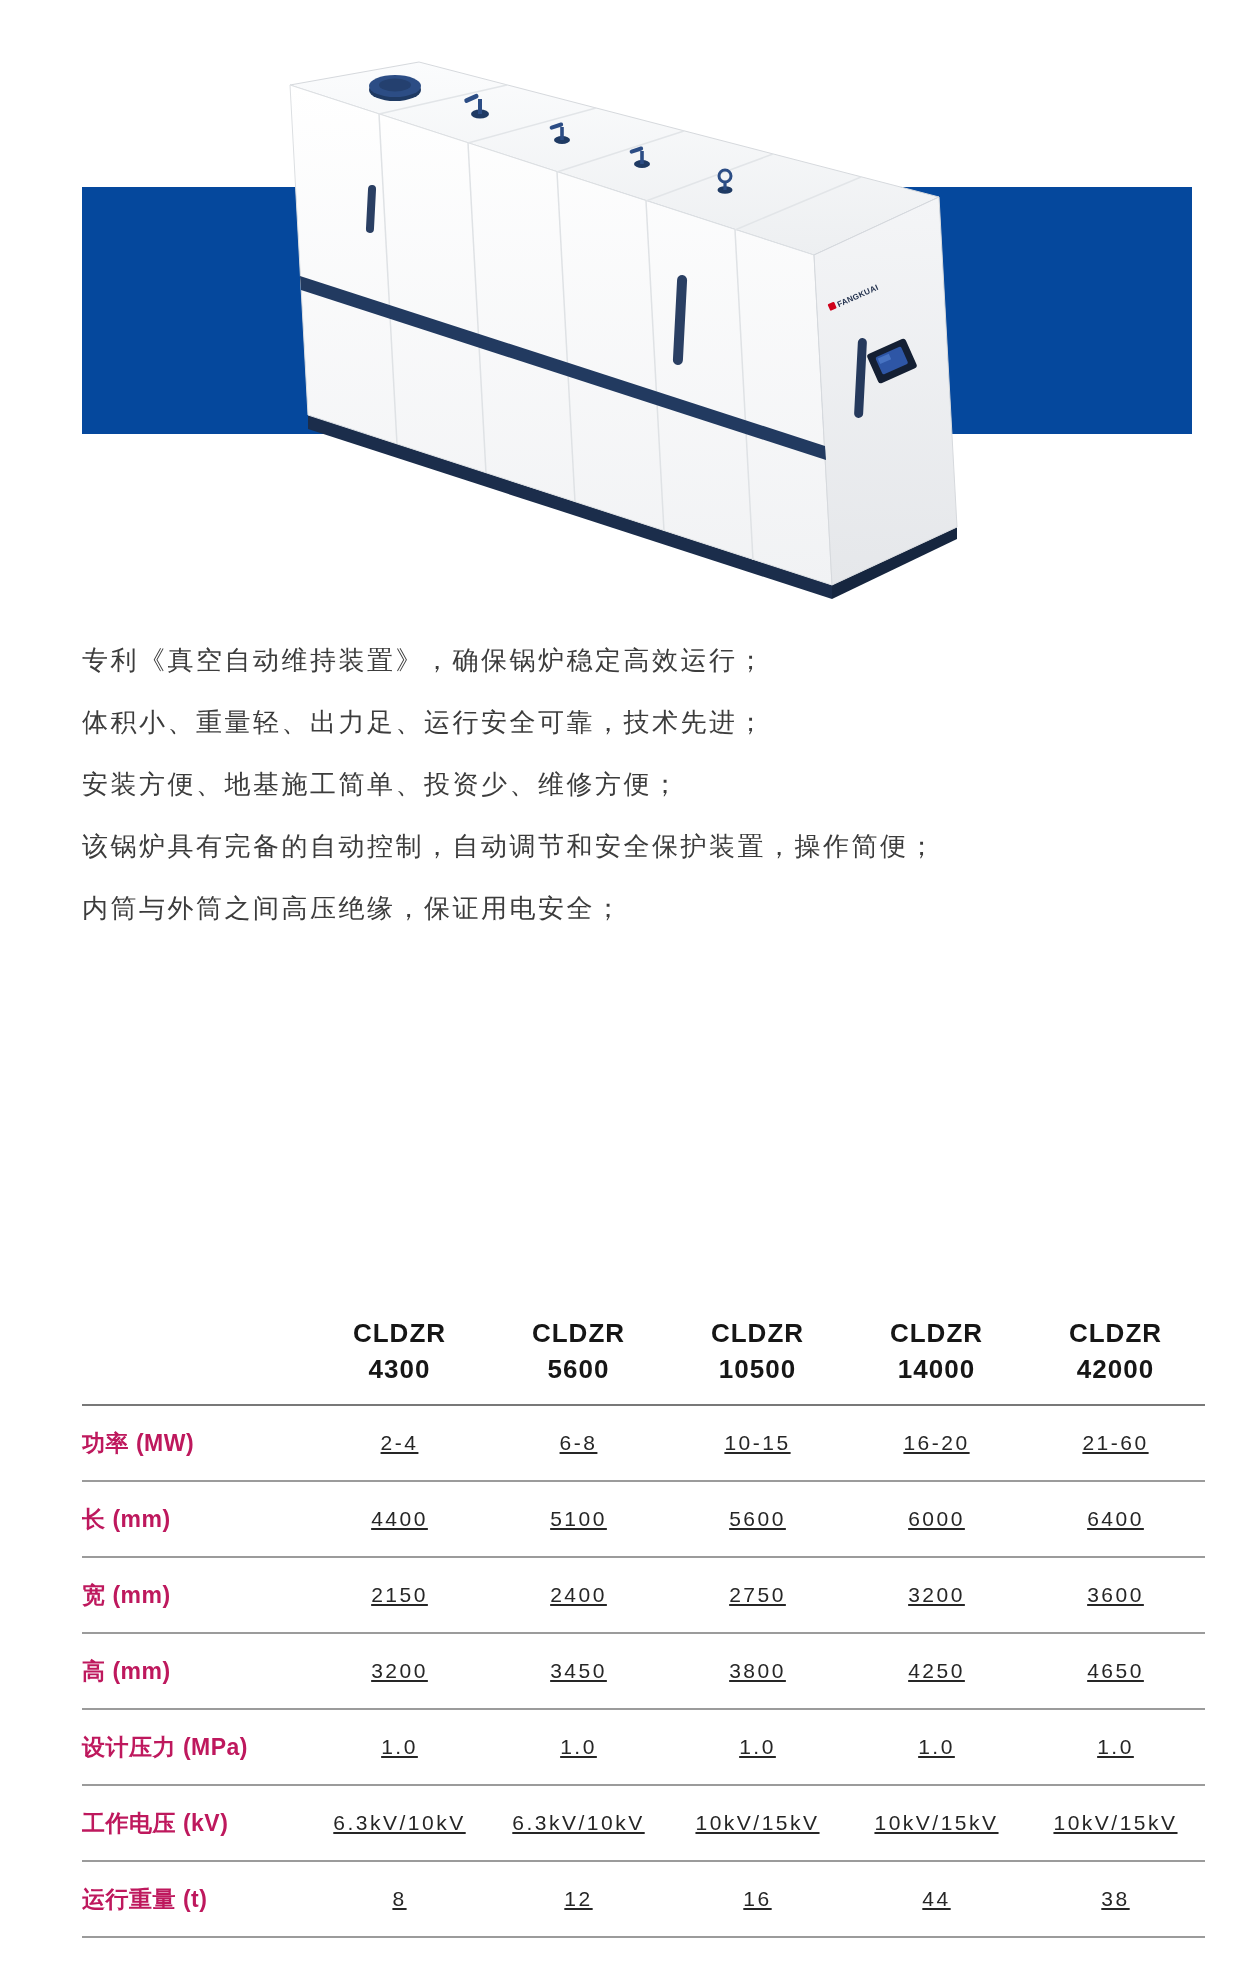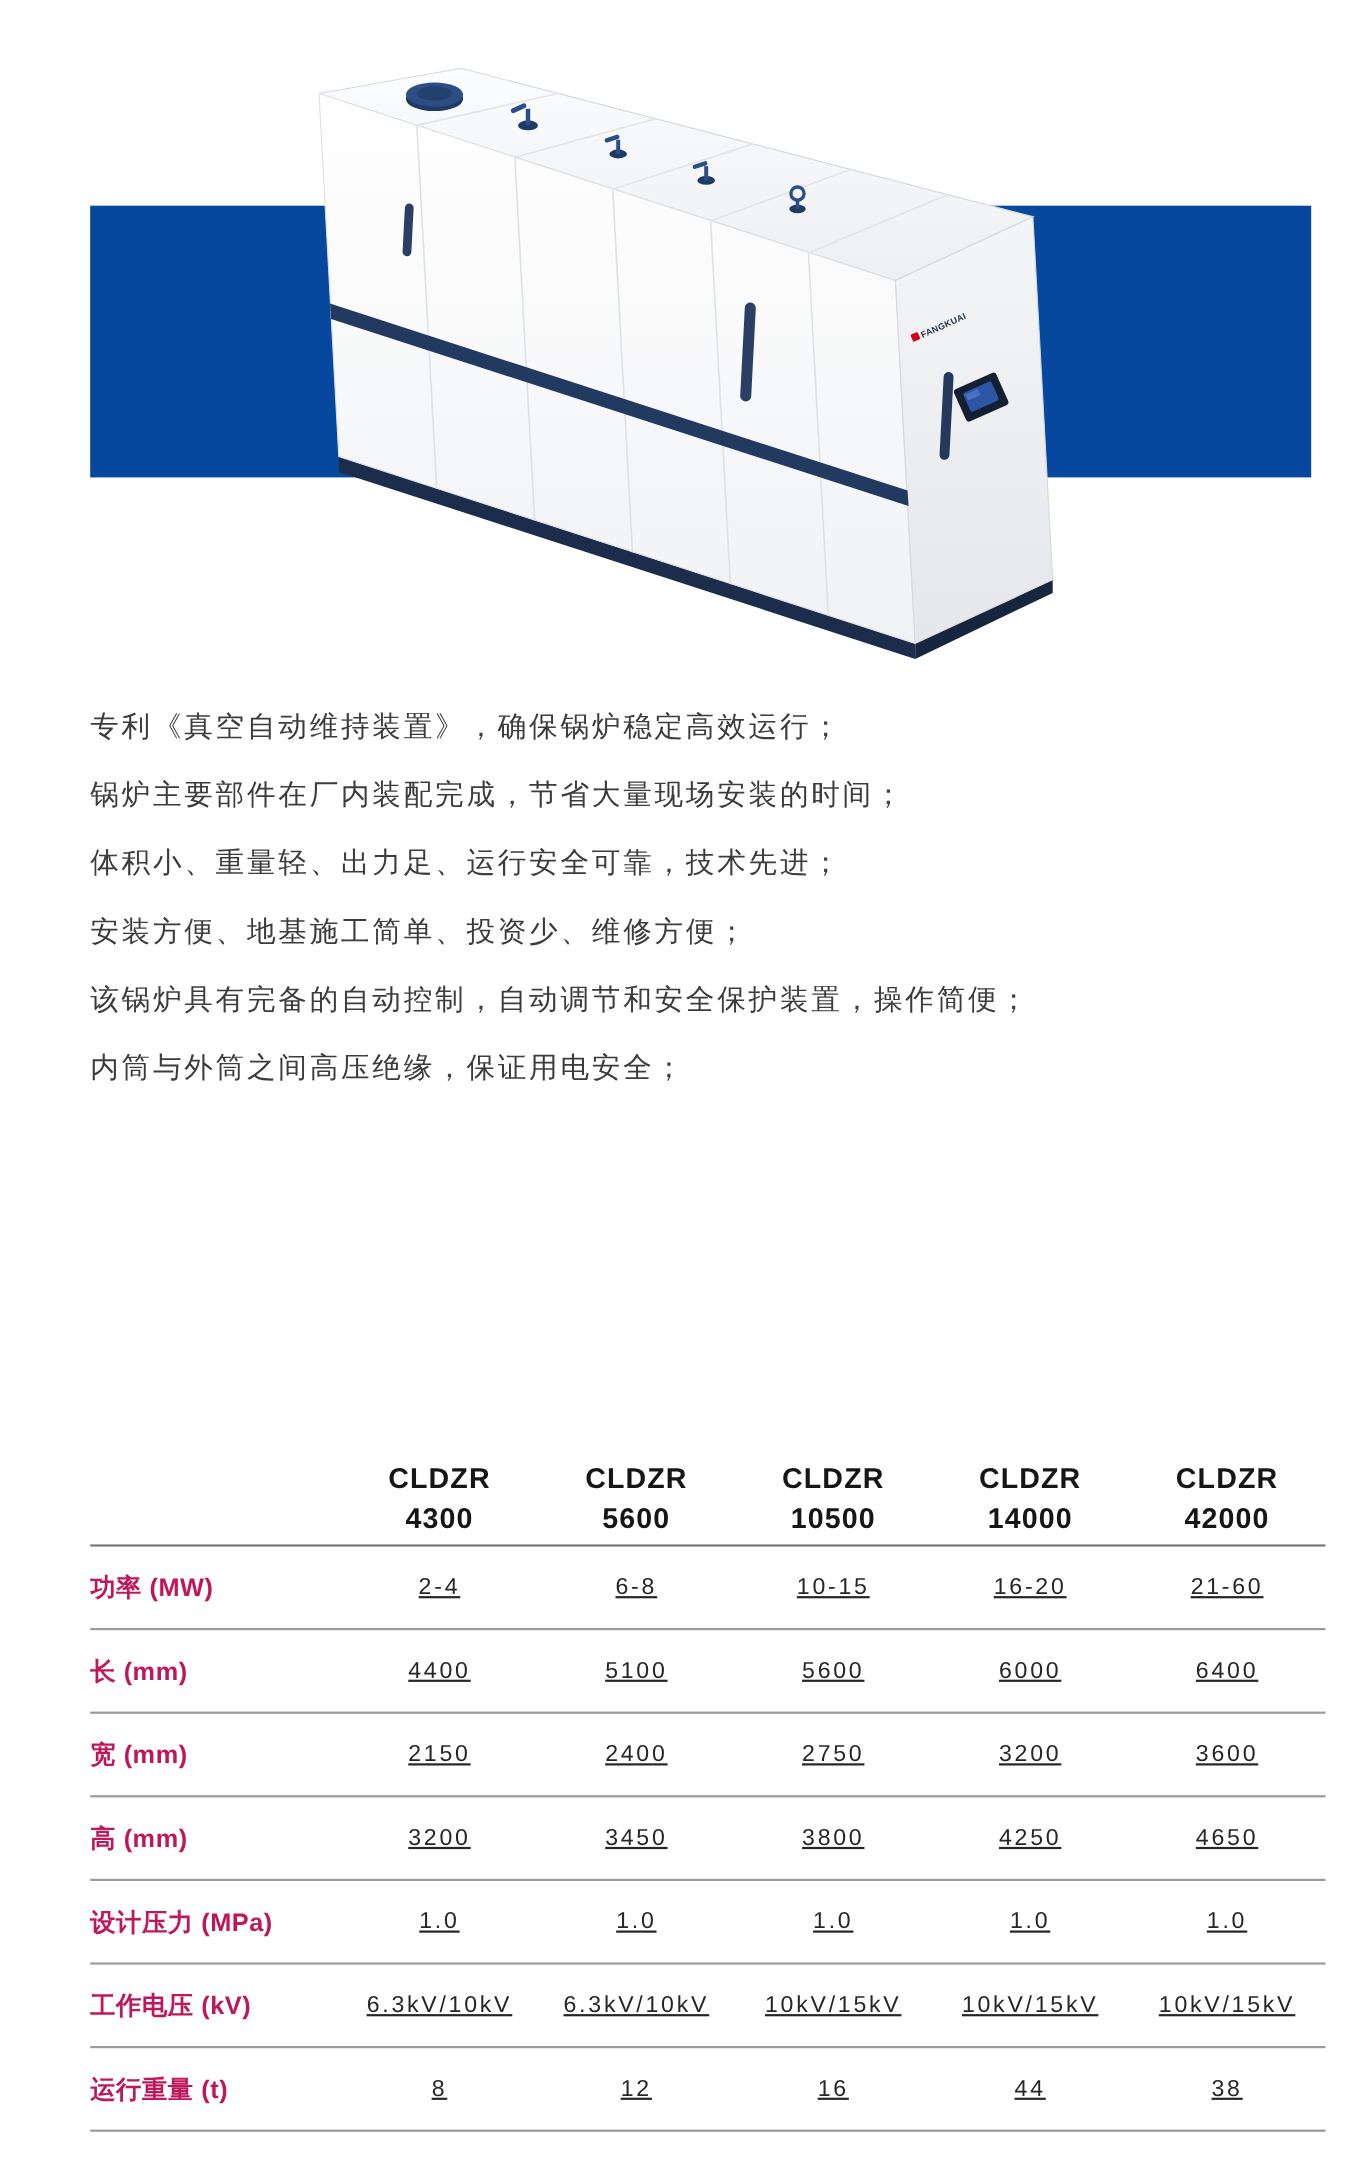--- a/index.html
+++ b/index.html
@@ -56,21 +56,21 @@
     height: 96px;
     align-items: end;
     border-bottom: 2px solid #787878;
   }
   .model {
     text-align: center;
     font-weight: bold;
     font-size: 26px;
     line-height: 36px;
     letter-spacing: 1px;
-    padding-bottom: 6px;
+    padding-bottom: 17px;
     color: #161616;
   }
   .rlabel {
     font-weight: bold;
     font-size: 23px;
     letter-spacing: 0.5px;
     color: #be185d;
     white-space: nowrap;
   }
   .val {
@@ -164,21 +164,20 @@
   </g>
   <g transform="translate(455,142)">
     <ellipse rx="7.5" ry="3.8" fill="#1f3a63"></ellipse>
     <rect x="-1.6" y="-9" width="3.2" height="9" fill="#2c4d85"></rect>
     <circle cy="-14" r="6" fill="none" stroke="#2c4d85" stroke-width="3"></circle>
   </g>
 </svg>
 
 <div class="features">
   <div class="feature-line">专利《真空自动维持装置》，确保锅炉稳定高效运行；</div>
-  <div class="feature-line">锅炉主要部件在厂内装配完成，节省大量现场安装的时间；</div>
   <div class="feature-line">体积小、重量轻、出力足、运行安全可靠，技术先进；</div>
   <div class="feature-line">安装方便、地基施工简单、投资少、维修方便；</div>
   <div class="feature-line">该锅炉具有完备的自动控制，自动调节和安全保护装置，操作简便；</div>
   <div class="feature-line">内筒与外筒之间高压绝缘，保证用电安全；</div>
 </div>
 
 <div class="spec-table">
 
   <div class="trow thead">
     <div></div>

